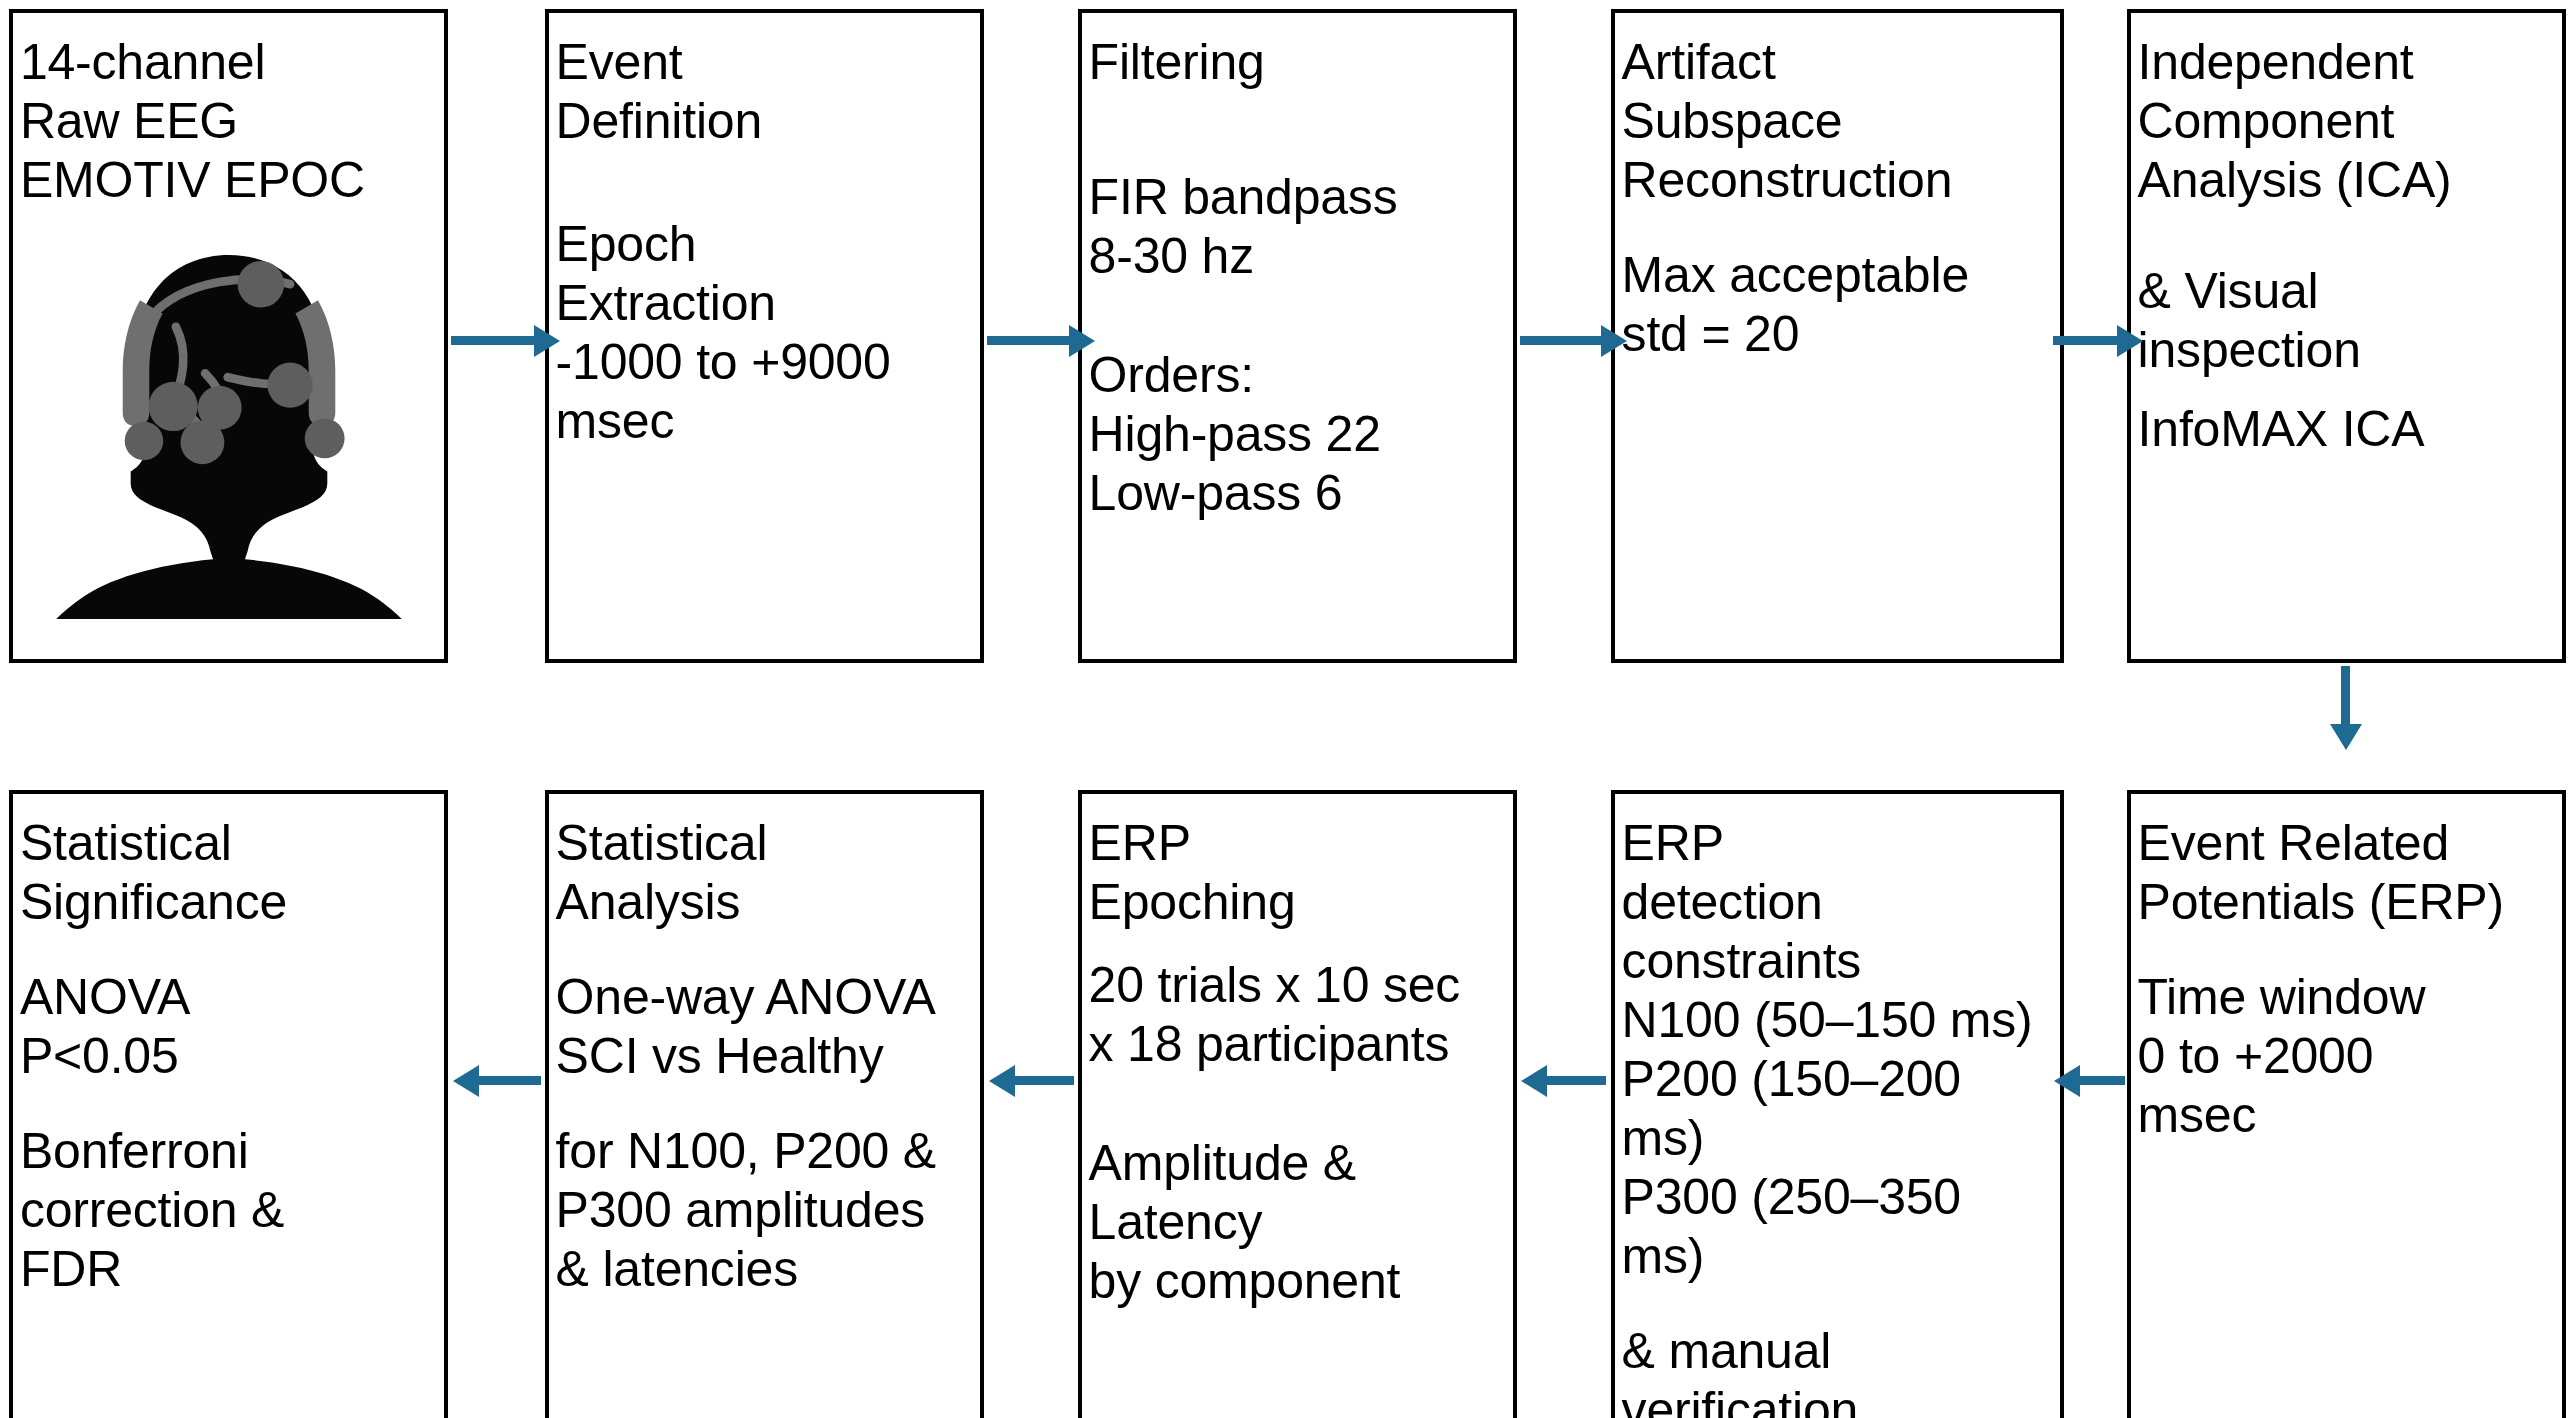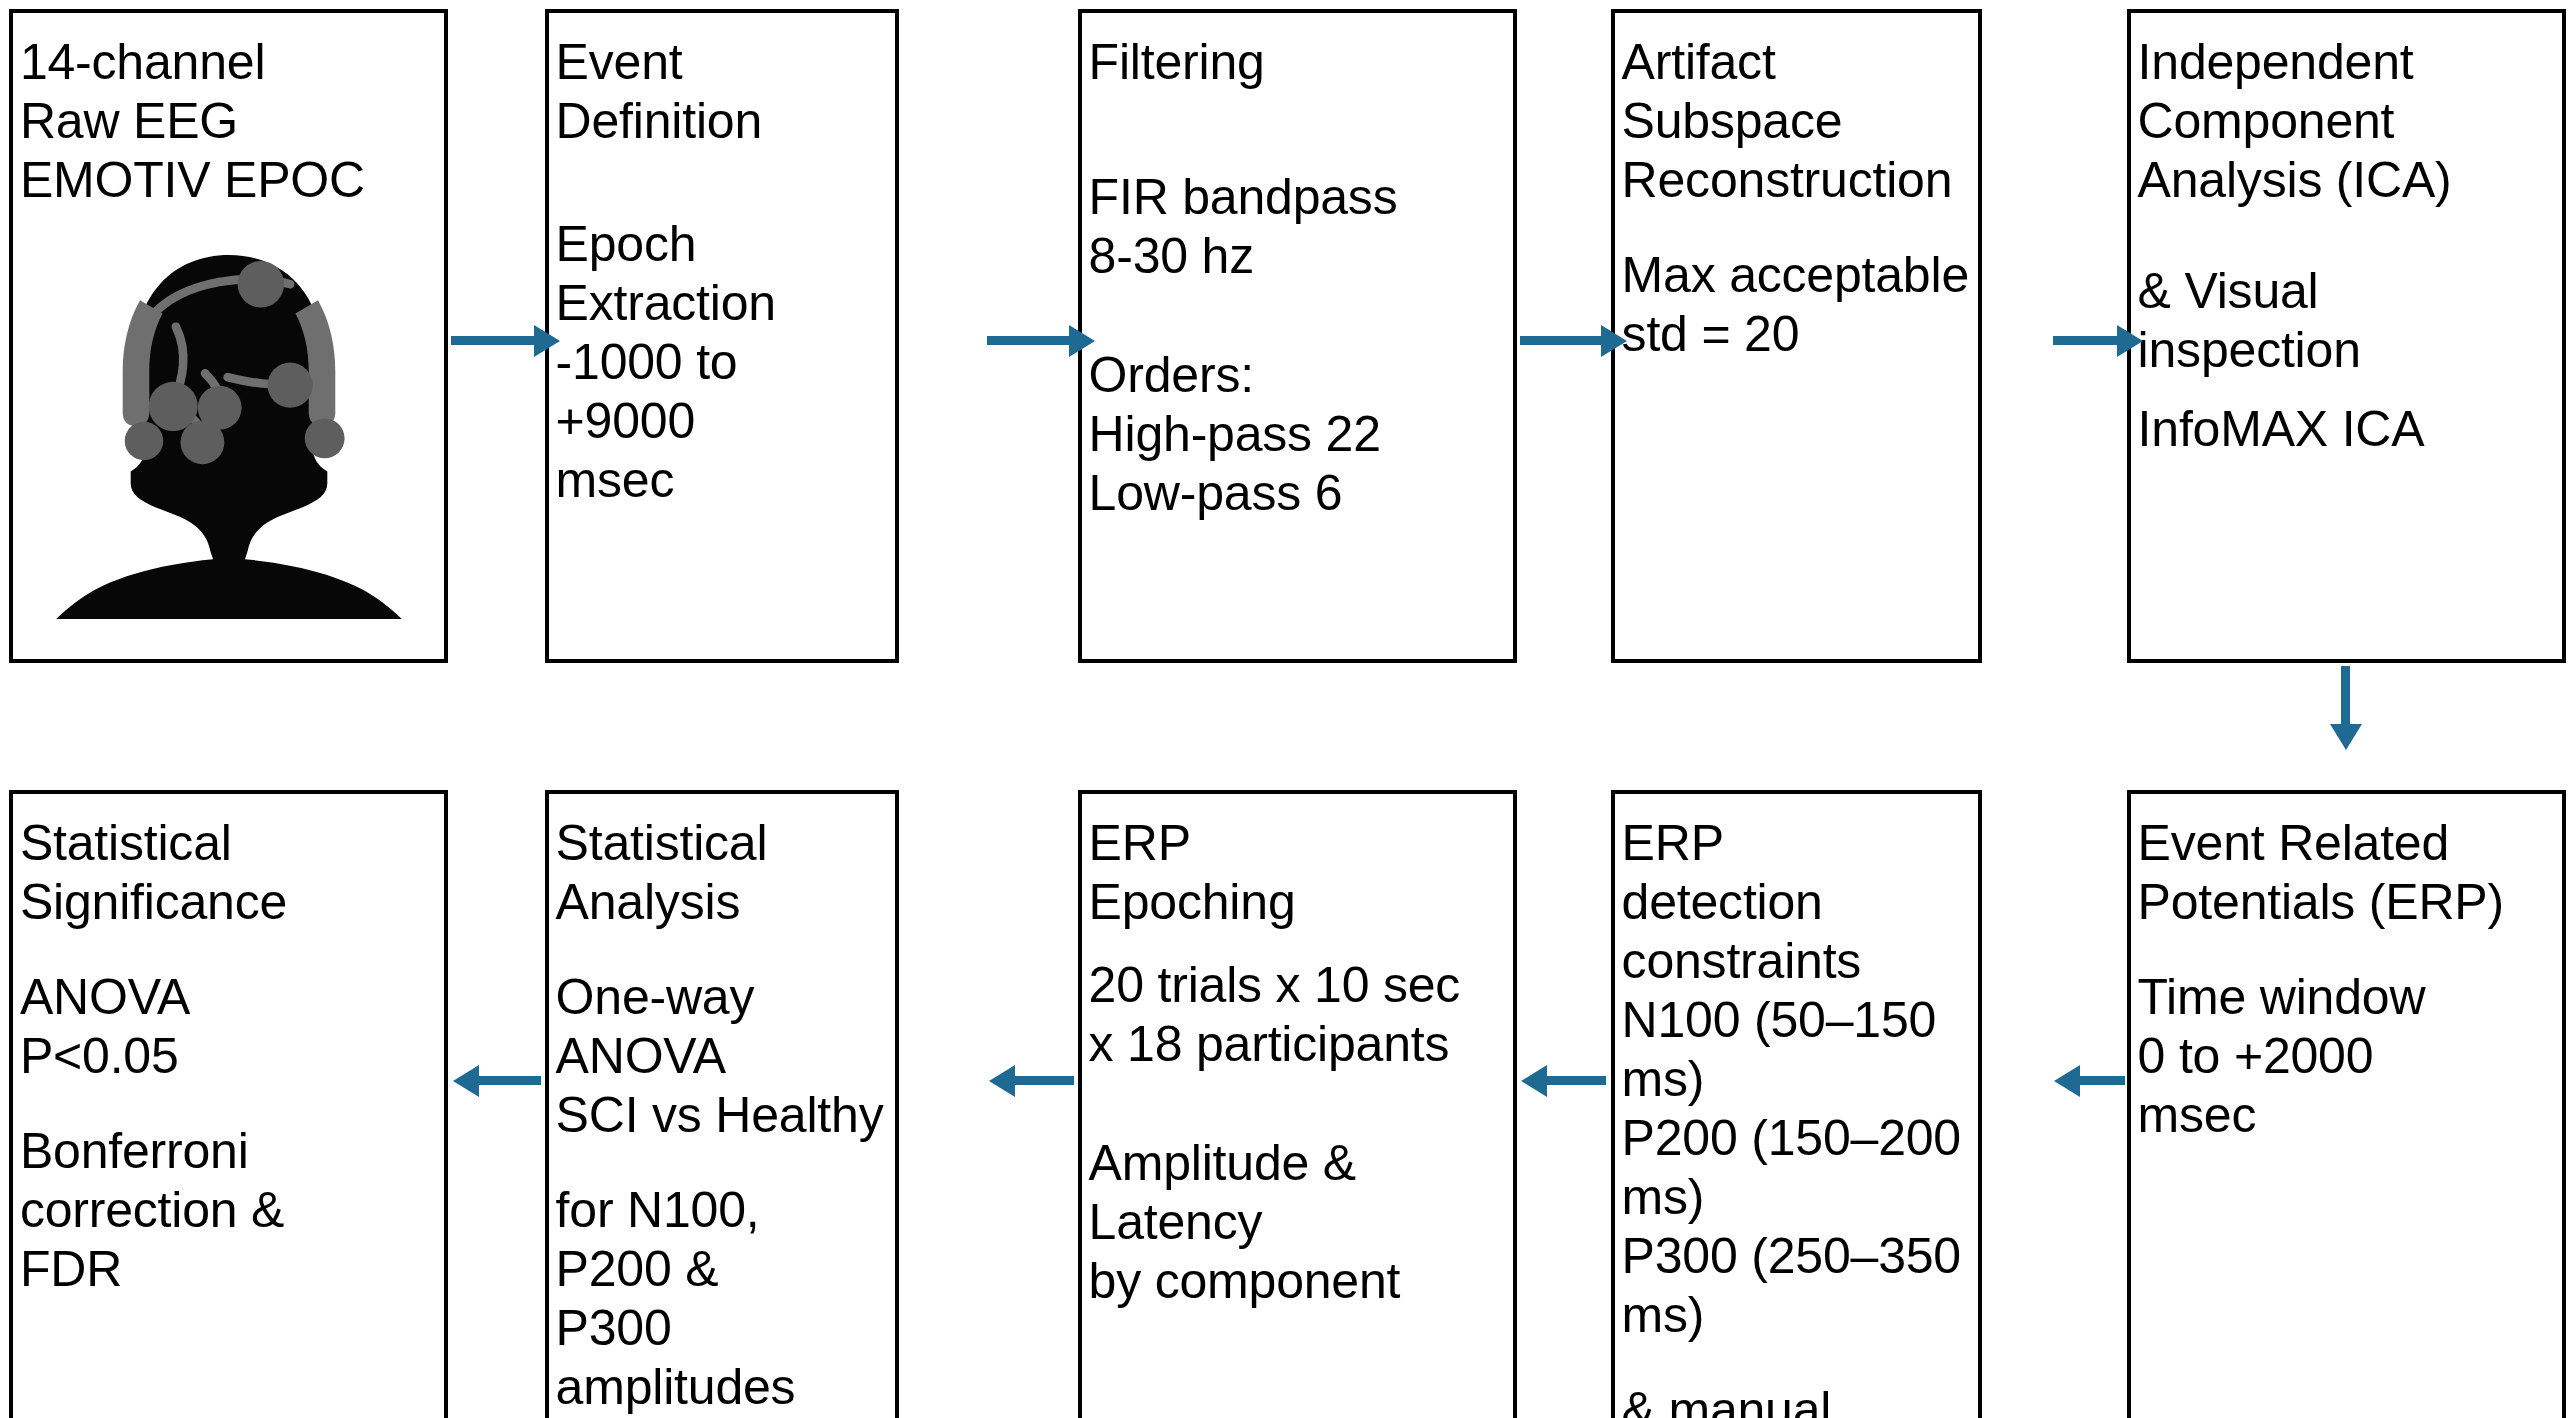--- a/index.html
+++ b/index.html
@@ -43,23 +43,23 @@
   .box-text.gap-top { margin-top: 36px; }
   .box-text.gap-top-lg { margin-top: 52px; }
   .box-text.gap-top-sm { margin-top: 20px; }
   .box-text.first { margin-top: 20px; }
 
   
   .r1 { top: 9.3px; height: 654px; }
   .r2 { top: 790px; height: 658px; }
 
   .c1 { left: 9.3px;   width: 439px; }
-  .c2 { left: 545px;  width: 354px; }
+  .c2 { left: 545px;  width: 439px; }
   .c3 { left: 1078px; width: 439px; gap: 24px; }
-  .c4 { left: 1611px; width: 371px; }
+  .c4 { left: 1611px; width: 453px; }
   .c5 { left: 2127px; width: 439px; }
 
   
   .arrow-h {
     position: absolute;
     height: 9.3px;
     background: #1f6a92;
   }
   .arrow-h .head {
     position: absolute;

